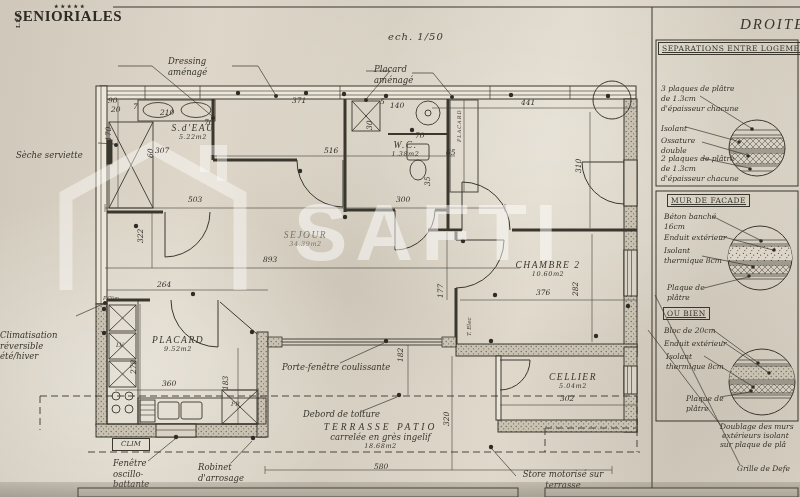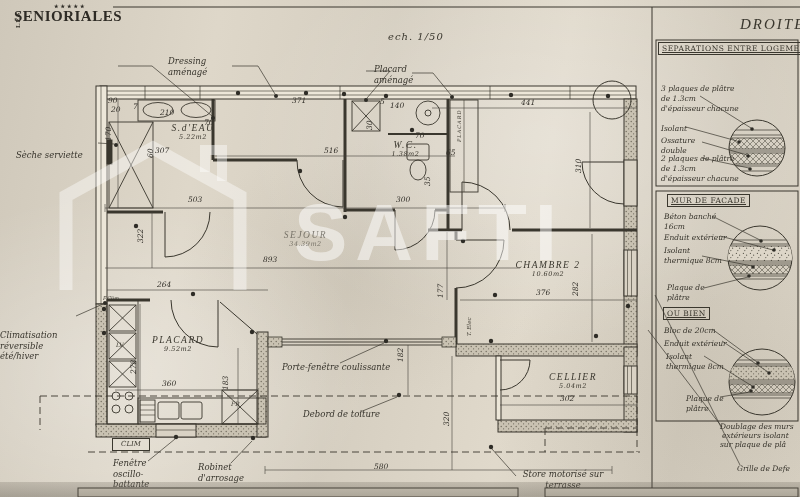--- a/index.html
+++ b/index.html
@@ -346,20 +346,25 @@
     <span class="ra">10.60m2</span>
   </div>
   <div class="abs room" style="left:138px;top:335px;width:80px;">
     <span class="rn">PLACARD</span>
     <span class="ra">9.52m2</span>
   </div>
   <div class="abs room" style="left:533px;top:372px;width:80px;">
     <span class="rn">CELLIER</span>
     <span class="ra">5.04m2</span>
   </div>
+  <div class="abs room" style="left:288px;top:422px;width:185px;">
+    <span class="rn" style="letter-spacing:3px;">TERRASSE PATIO</span>
+    <span class="rx" style="font-size:8.5px;">carrelée en grès ingelif</span>
+    <span class="ra">18.68m2</span>
+  </div>
 
   <div class="abs clim-box" style="left:112px;top:438px;width:36px;height:11px;">CLIM</div>
   <div class="abs tiny" style="left:116px;top:341px;">LV</div>
   <div class="abs tiny" style="left:231px;top:400px;">FR</div>
   <div class="abs tiny" style="left:103px;top:295px;font-size:5px;">F.Clim</div>
   <div class="abs tiny v" style="left:466px;top:336px;font-size:5.5px;">T. Elec</div>
   <div class="abs tiny v" style="left:456px;top:142px;font-size:5px;letter-spacing:1px;">PLACARD</div>
 
   <span class="abs dim" style="left:108px;top:96px;">90</span>
   <span class="abs dim" style="left:111px;top:105px;">20</span>

